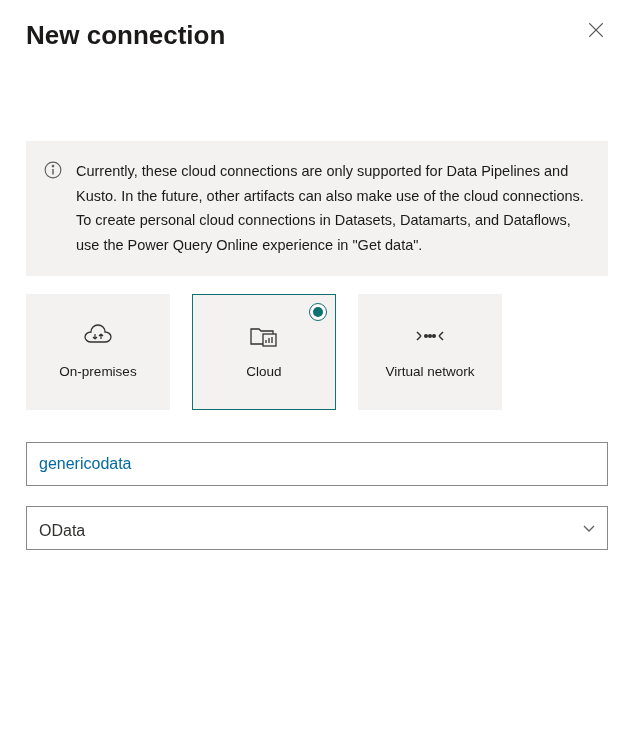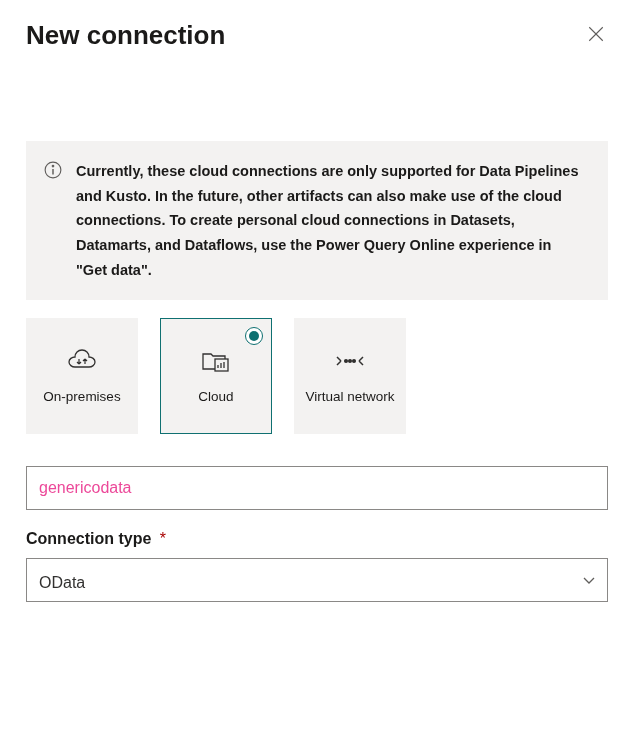--- a/index.html
+++ b/index.html
@@ -10,21 +10,20 @@
     body {
       font-family: 'Segoe UI', -apple-system, BlinkMacSystemFont, sans-serif;
       background: #fff;
       color: #1b1a19;
       width: 634px;
       padding: 20px 26px;
     }
     .header {
       display: flex;
       justify-content: space-between;
-      align-items: center;
       margin-bottom: 90px;
     }
     .title {
       font-size: 26px;
       font-weight: 600;
       color: #1b1a19;
     }
     .close-btn {
       width: 24px;
       height: 24px;
@@ -56,29 +55,28 @@
       margin-top: 2px;
     }
     .info-icon svg {
       width: 18px;
       height: 18px;
     }
     .info-text {
       font-size: 14.5px;
       line-height: 1.7;
       color: #1b1a19;
-      font-weight: bold;
     }
     .connection-types {
       display: flex;
       gap: 22px;
       margin-bottom: 32px;
     }
     .type-card {
-      width: 112px;
+      width: 144px;
       height: 116px;
       background: #f3f2f1;
       display: flex;
       flex-direction: column;
       align-items: center;
       justify-content: center;
       gap: 12px;
       cursor: pointer;
       border: 1px solid transparent;
       position: relative;
@@ -144,21 +142,21 @@
       color: #605e5c;
       font-size: 12px;
     }
     .text-input {
       width: 100%;
       height: 44px;
       padding: 0 12px;
       border: 1px solid #8a8886;
       font-size: 16px;
       font-family: inherit;
-      color: #ec4899;
+      color: #0369a1;
       outline: none;
       background: #fff;
     }
     .select-wrapper {
       position: relative;
       width: 100%;
     }
     .select-field {
       width: 100%;
       height: 44px;
@@ -247,26 +245,20 @@
     </span>
     <span class="type-card-label">Virtual network</span>
   </div>
 </div>
 
 <div class="field-group">
   <input type="text" class="text-input" value="genericodata" style="">
 </div>
 
 <div class="field-group">
-  <div class="field-label-row">
-    <div>
-      <span class="field-label">Connection type</span>
-      <span class="required">*</span>
-    </div>
-  </div>
   <div class="select-wrapper">
     <div class="select-field">OData</div>
     <span class="chevron">
       <svg viewBox="0 0 14 14" fill="none" stroke="currentColor" stroke-width="1.3">
         <path d="M 2 5 L 7 10 L 12 5"></path>
       </svg>
     </span>
   </div>
 </div>
 

